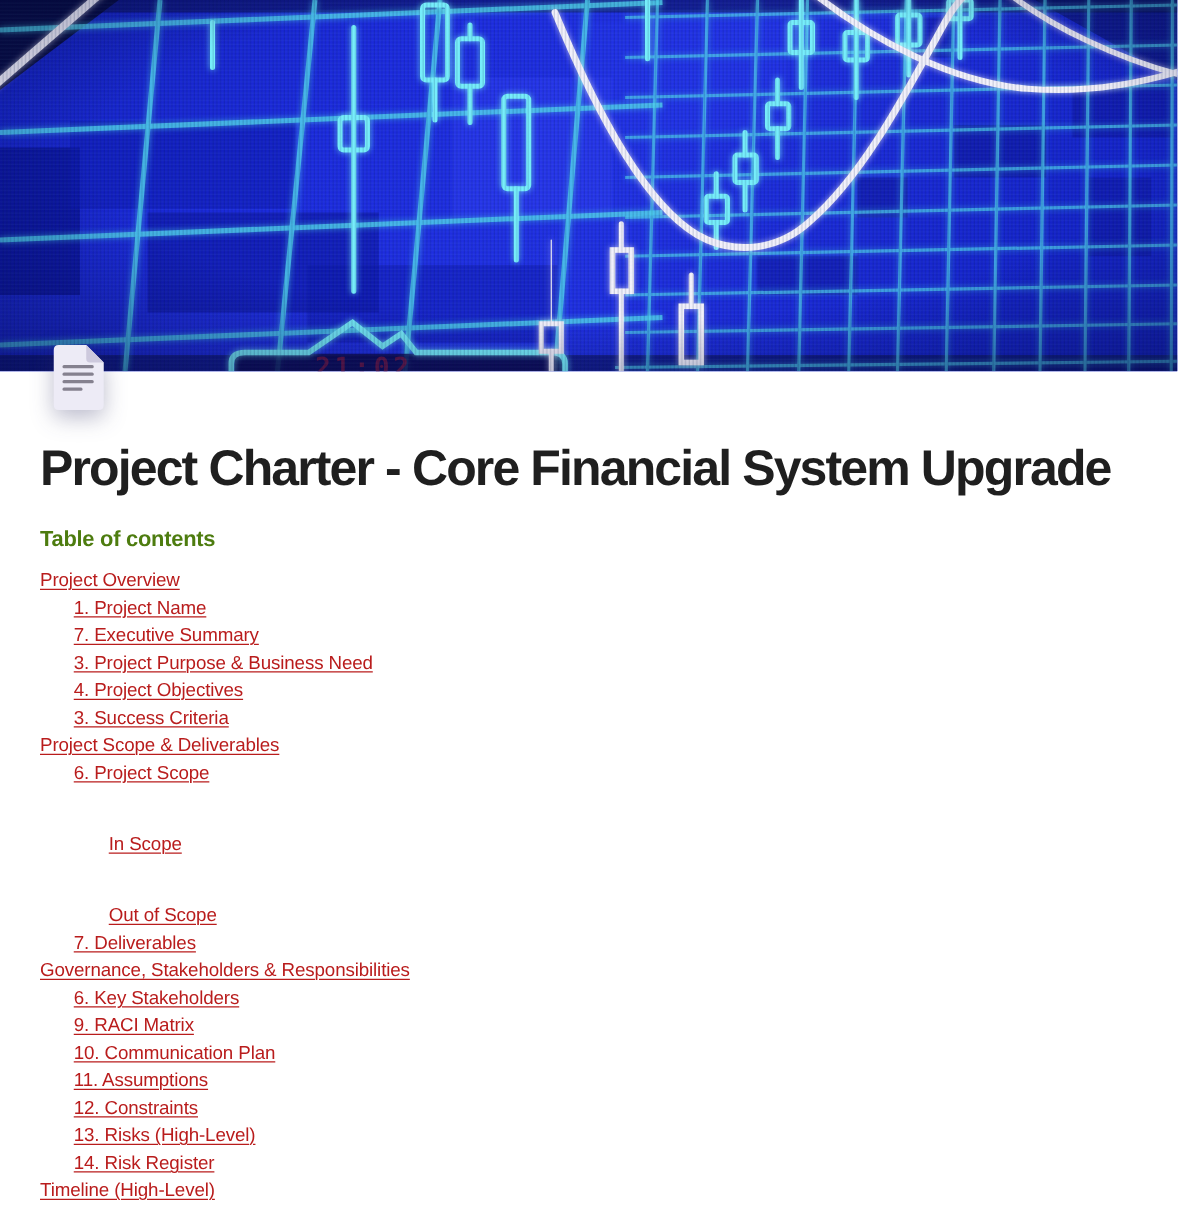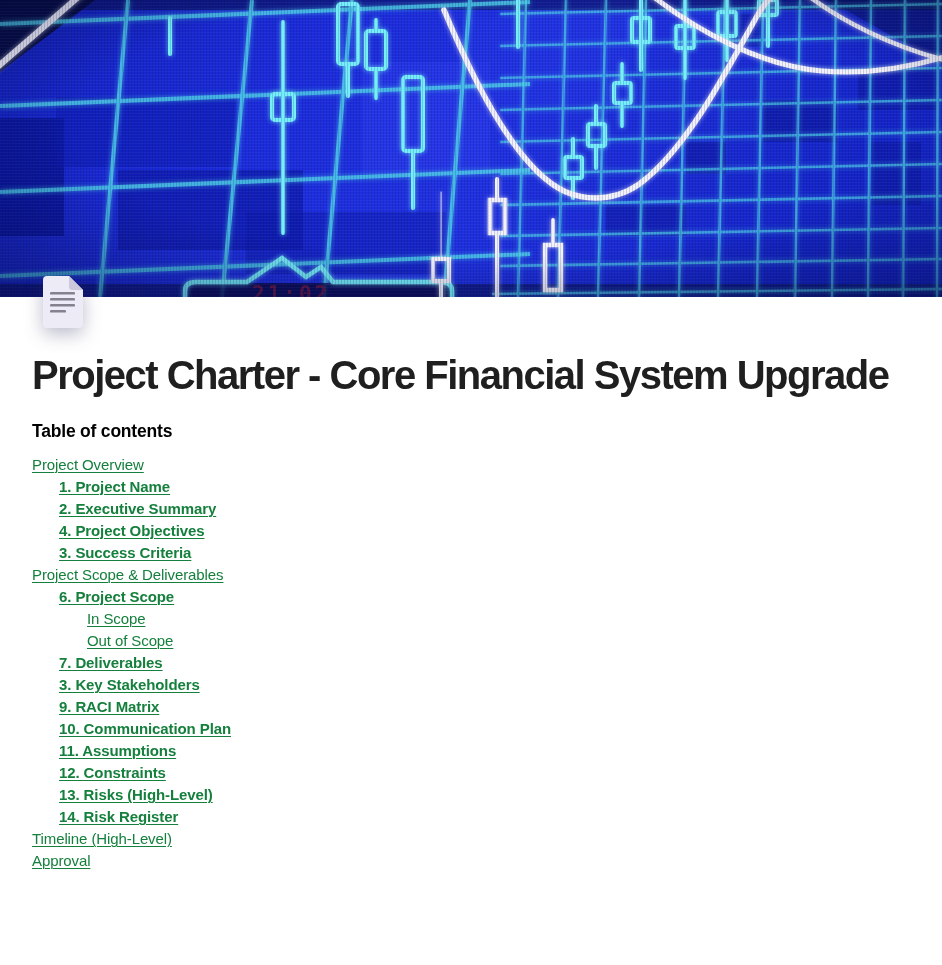--- a/index.html
+++ b/index.html
@@ -28,35 +28,35 @@
   .page-title{
     margin:0;padding-top:55px;
     font-size:40px;line-height:1.18;
     font-weight:700;letter-spacing:-1.5px;
     color:#1f1f1f;
     white-space:nowrap;
   }
   .toc-heading{
     margin:21px 0 0 0;
     font-size:17.5px;line-height:22px;font-weight:700;
-    color:#000000;letter-spacing:-0.2px;
+    color:#4d7c0f;letter-spacing:-0.2px;
   }
   .toc{margin-top:12px;}
   .toc-link{
     display:block;width:max-content;
     font-size:15px;line-height:22px;
-    color:#15803d;
+    color:#b91c1c;
     text-decoration:underline;
     text-decoration-thickness:1px;
     text-underline-offset:2px;
     letter-spacing:-0.1px;
   }
   .toc-link.level-0{margin-left:0;}
-  .toc-link.level-1{margin-left:27px;font-weight:bold;}
-  .toc-link.level-2{margin-left:55px;}
+  .toc-link.level-1{margin-left:27px;}
+  .toc-link.level-2{margin-left:55px;margin-top:35px;}
 </style>
 </head>
 <body>
 
 <div class="page">
 
   <div class="cover">
     <svg viewBox="0 0 942 297" xmlns="http://www.w3.org/2000/svg">
       <defs>
         <linearGradient id="bgGrad" x1="0" y1="0" x2="1" y2="0.25">
@@ -205,29 +205,31 @@
       </g>
     </svg>
   </div>
 
   <div class="content">
     <h1 class="page-title">Project Charter - Core Financial System Upgrade</h1>
     <h3 class="toc-heading">Table of contents</h3>
     <nav class="toc">
         <a href="#" class="toc-link level-0">Project Overview</a>
         <a href="#" class="toc-link level-1">1. Project Name</a>
-        <a href="#" class="toc-link level-1">2. Executive Summary</a>
+        <a href="#" class="toc-link level-1">7. Executive Summary</a>
+        <a href="#" class="toc-link level-1">3. Project Purpose &amp; Business Need</a>
         <a href="#" class="toc-link level-1">4. Project Objectives</a>
         <a href="#" class="toc-link level-1">3. Success Criteria</a>
         <a href="#" class="toc-link level-0">Project Scope &amp; Deliverables</a>
         <a href="#" class="toc-link level-1">6. Project Scope</a>
         <a href="#" class="toc-link level-2">In Scope</a>
         <a href="#" class="toc-link level-2">Out of Scope</a>
         <a href="#" class="toc-link level-1">7. Deliverables</a>
-        <a href="#" class="toc-link level-1">3. Key Stakeholders</a>
+        <a href="#" class="toc-link level-0">Governance, Stakeholders &amp; Responsibilities</a>
+        <a href="#" class="toc-link level-1">6. Key Stakeholders</a>
         <a href="#" class="toc-link level-1">9. RACI Matrix</a>
         <a href="#" class="toc-link level-1">10. Communication Plan</a>
         <a href="#" class="toc-link level-1">11. Assumptions</a>
         <a href="#" class="toc-link level-1">12. Constraints</a>
         <a href="#" class="toc-link level-1">13. Risks (High-Level)</a>
         <a href="#" class="toc-link level-1">14. Risk Register</a>
         <a href="#" class="toc-link level-0">Timeline (High-Level)</a>
         <a href="#" class="toc-link level-0">Approval</a>
       </nav>
   </div>

